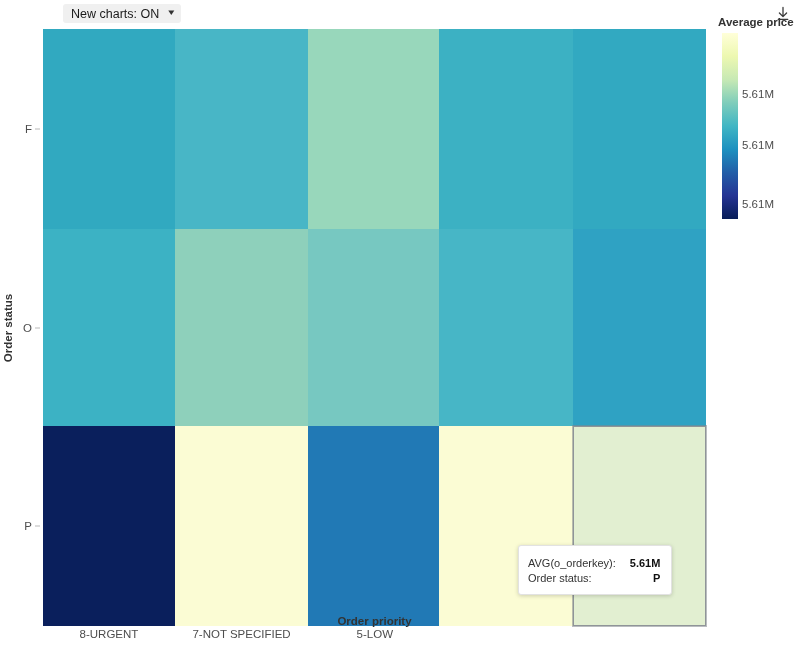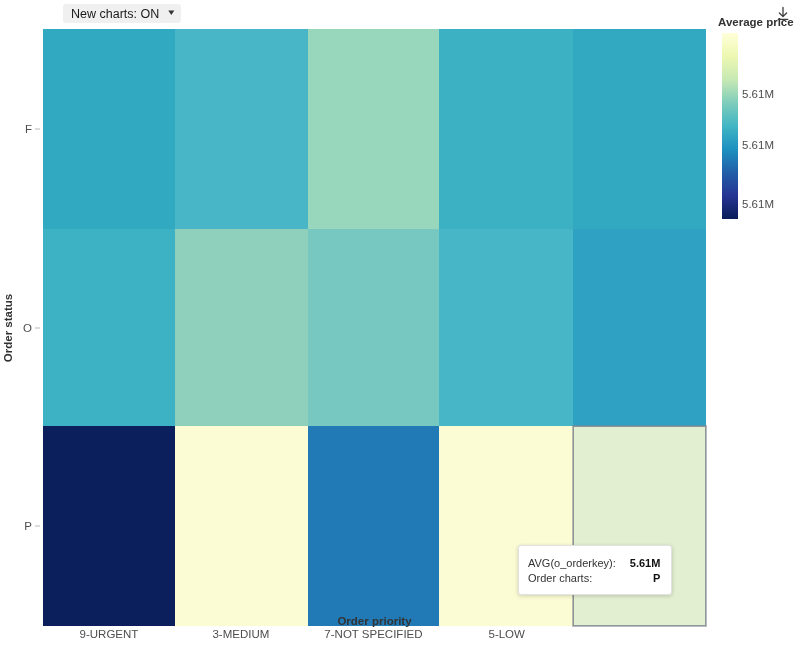--- a/index.html
+++ b/index.html
@@ -248,22 +248,21 @@
     <div class="hm-row" style="height: 33.5%;">
       <div class="hm-cell" style="width: 19.9%; height: 100%; background: rgb(10, 31, 92);"></div>
       <div class="hm-cell" style="width: 20%; height: 100%; background: rgb(251, 252, 212);"></div>
       <div class="hm-cell" style="width: 19.9%; height: 100%; background: rgb(33, 121, 181);"></div>
       <div class="hm-cell" style="width: 20.1%; height: 100%; background: rgb(251, 252, 212);"></div>
       <div class="hm-cell selected" style="width: 20.1%; height: 100%; background: rgb(226, 239, 209);"></div>
     </div>
   </div>
 
 <div id="x-ticks">
-    <div class="xtl" style="flex: 0 0 19.9%;">9-URGENT</div>
-    <div class="xtl" style="flex: 0 0 19.9%;">3-MEDIUM</div>
+    <div class="xtl" style="flex: 0 0 19.9%;">8-URGENT</div>
     <div class="xtl" style="flex: 0 0 20.1%;">7-NOT SPECIFIED</div>
     <div class="xtl" style="flex: 0 0 20.1%;">5-LOW</div>
   </div>
 <div id="x-axis-title">Order priority</div>
 
 <div id="legend">
   <div id="legend-title">Average price</div>
   <div id="legend-body">
     <div id="legend-bar" style="background: linear-gradient(rgb(255, 255, 217), rgb(237, 248, 177), rgb(199, 233, 180), rgb(127, 205, 187), rgb(65, 182, 196), rgb(29, 145, 192), rgb(34, 94, 168), rgb(37, 52, 148), rgb(8, 29, 88));"></div>
     <div id="legend-ticks">
@@ -275,18 +274,18 @@
 </div>
 
 <div id="tooltip">
   <table>
     <tbody id="tooltip-rows">
         <tr>
           <td class="tt-label">AVG(o_orderkey):</td>
           <td class="tt-value">5.61M</td>
         </tr>
         <tr>
-          <td class="tt-label">Order charts:</td>
+          <td class="tt-label">Order status:</td>
           <td class="tt-value">P</td>
         </tr>
       </tbody>
   </table>
 </div>
 
 </body></html>

